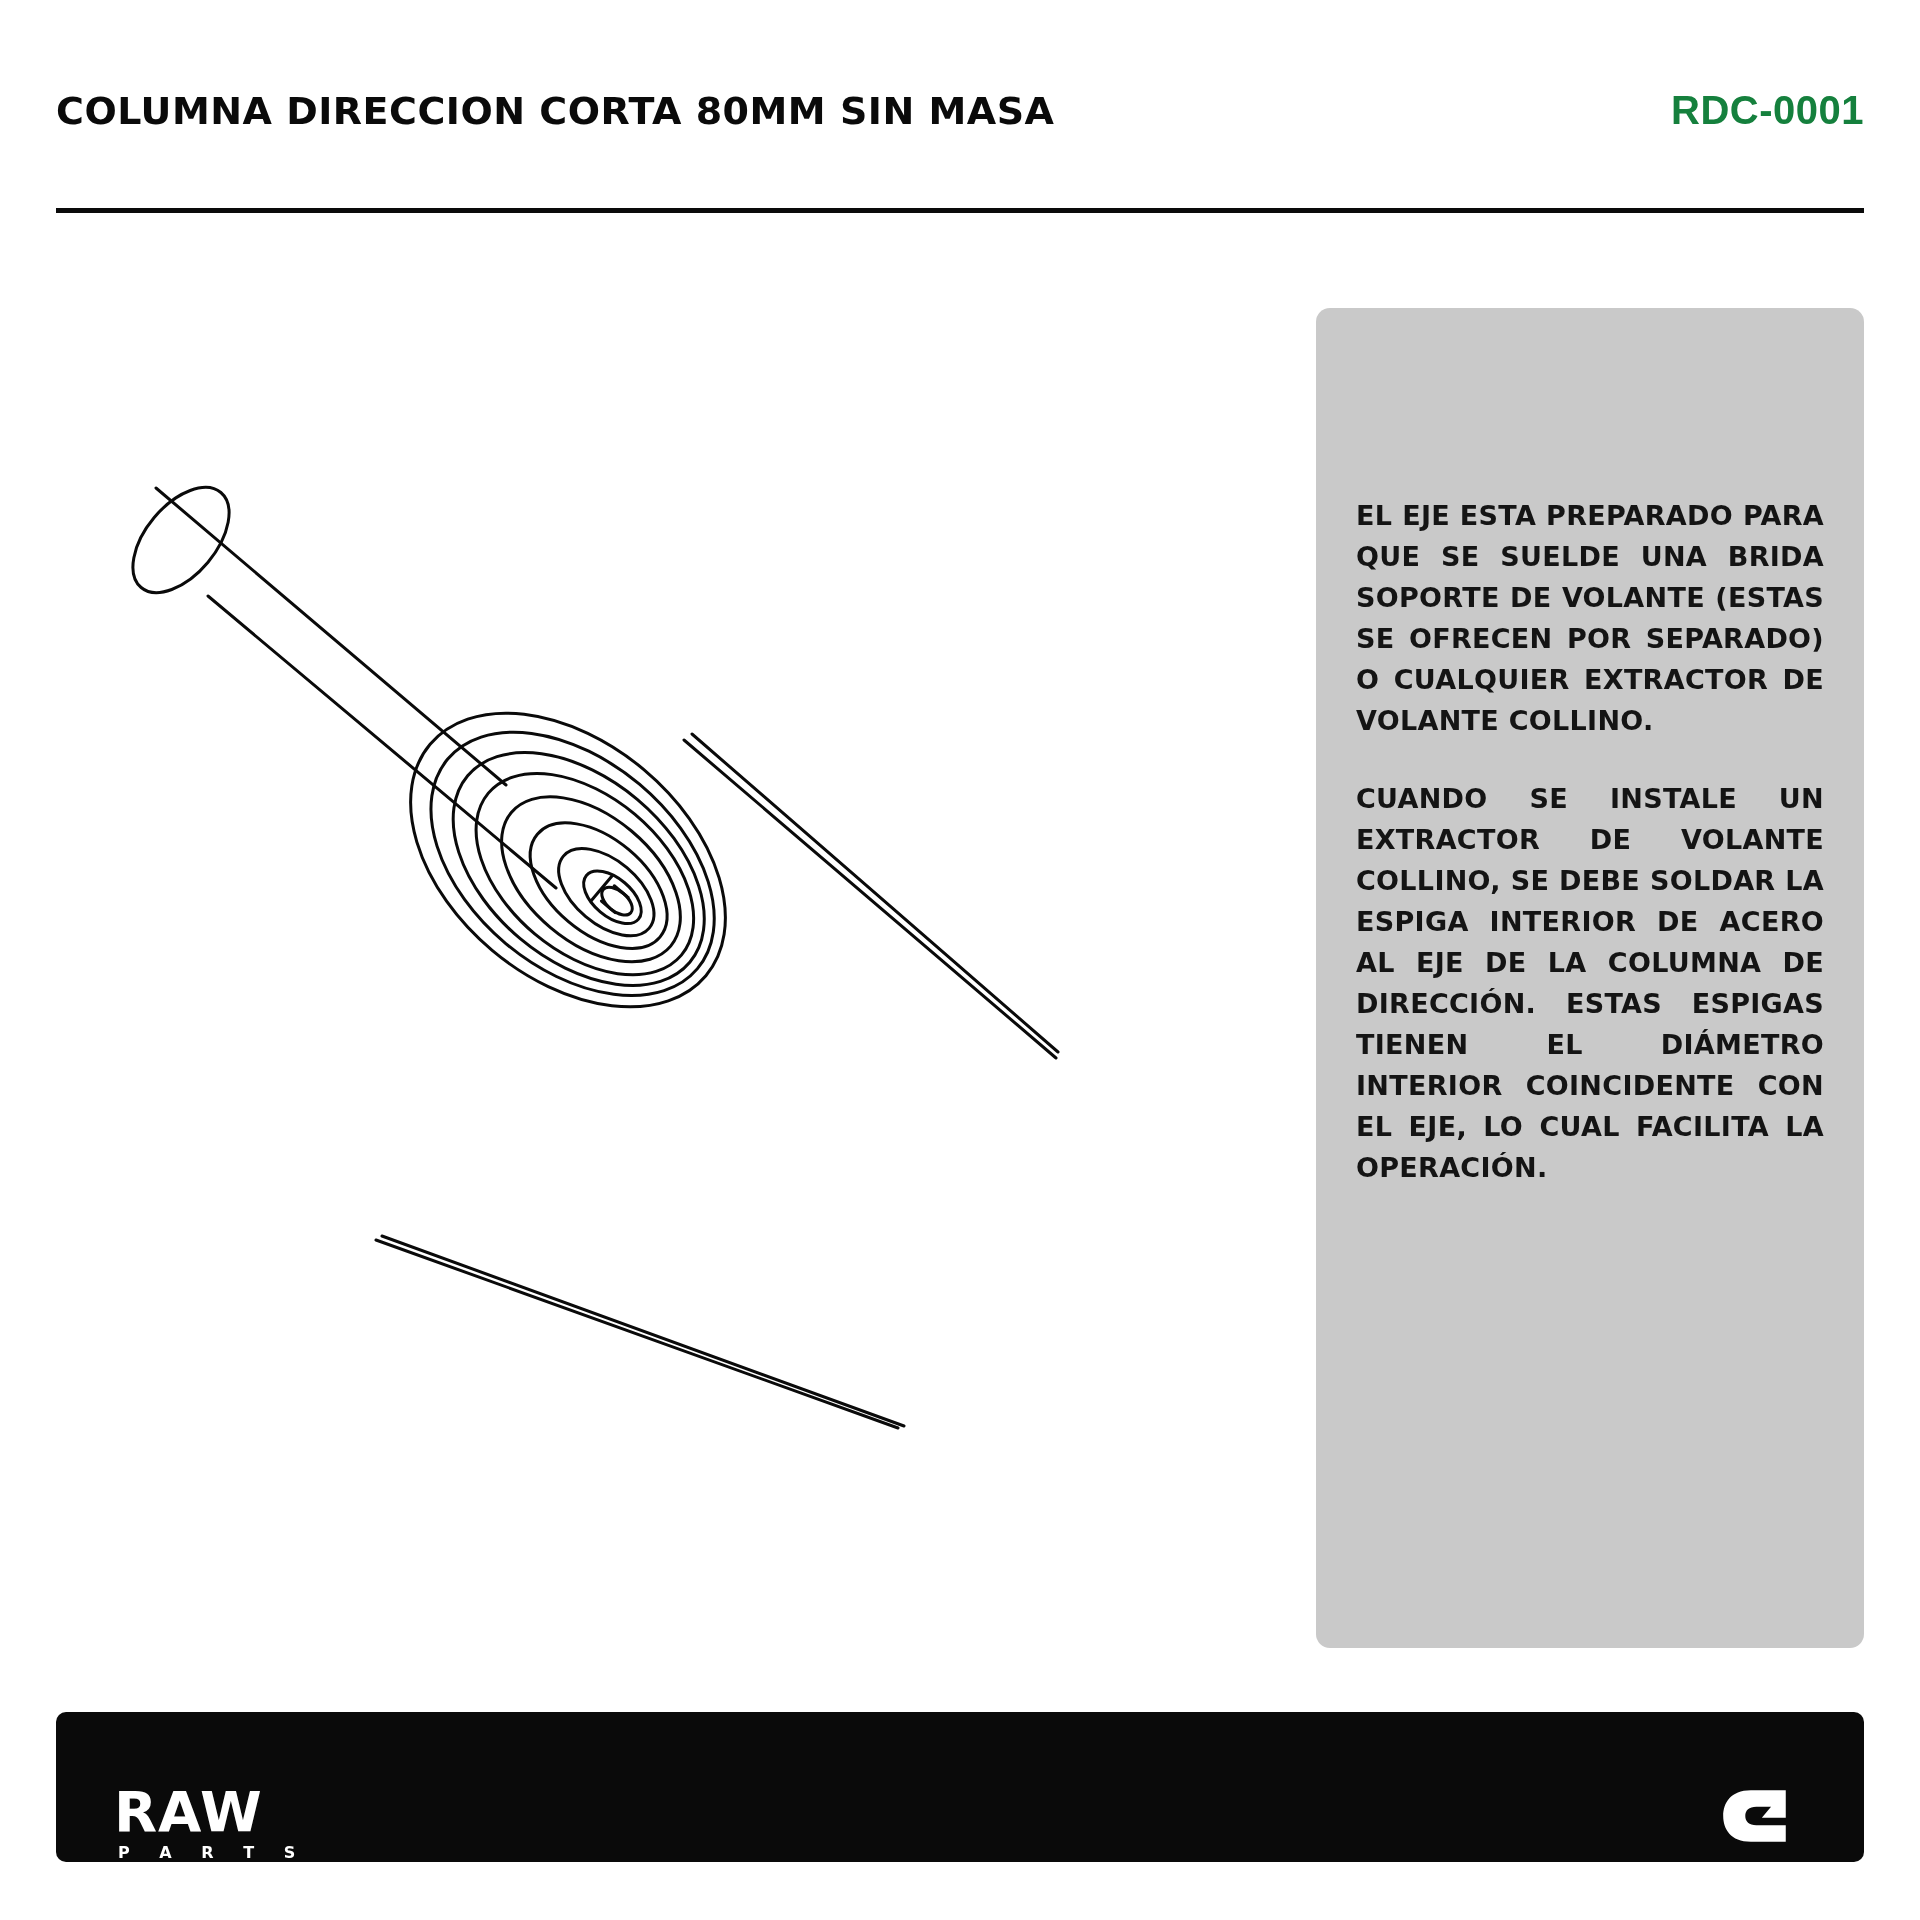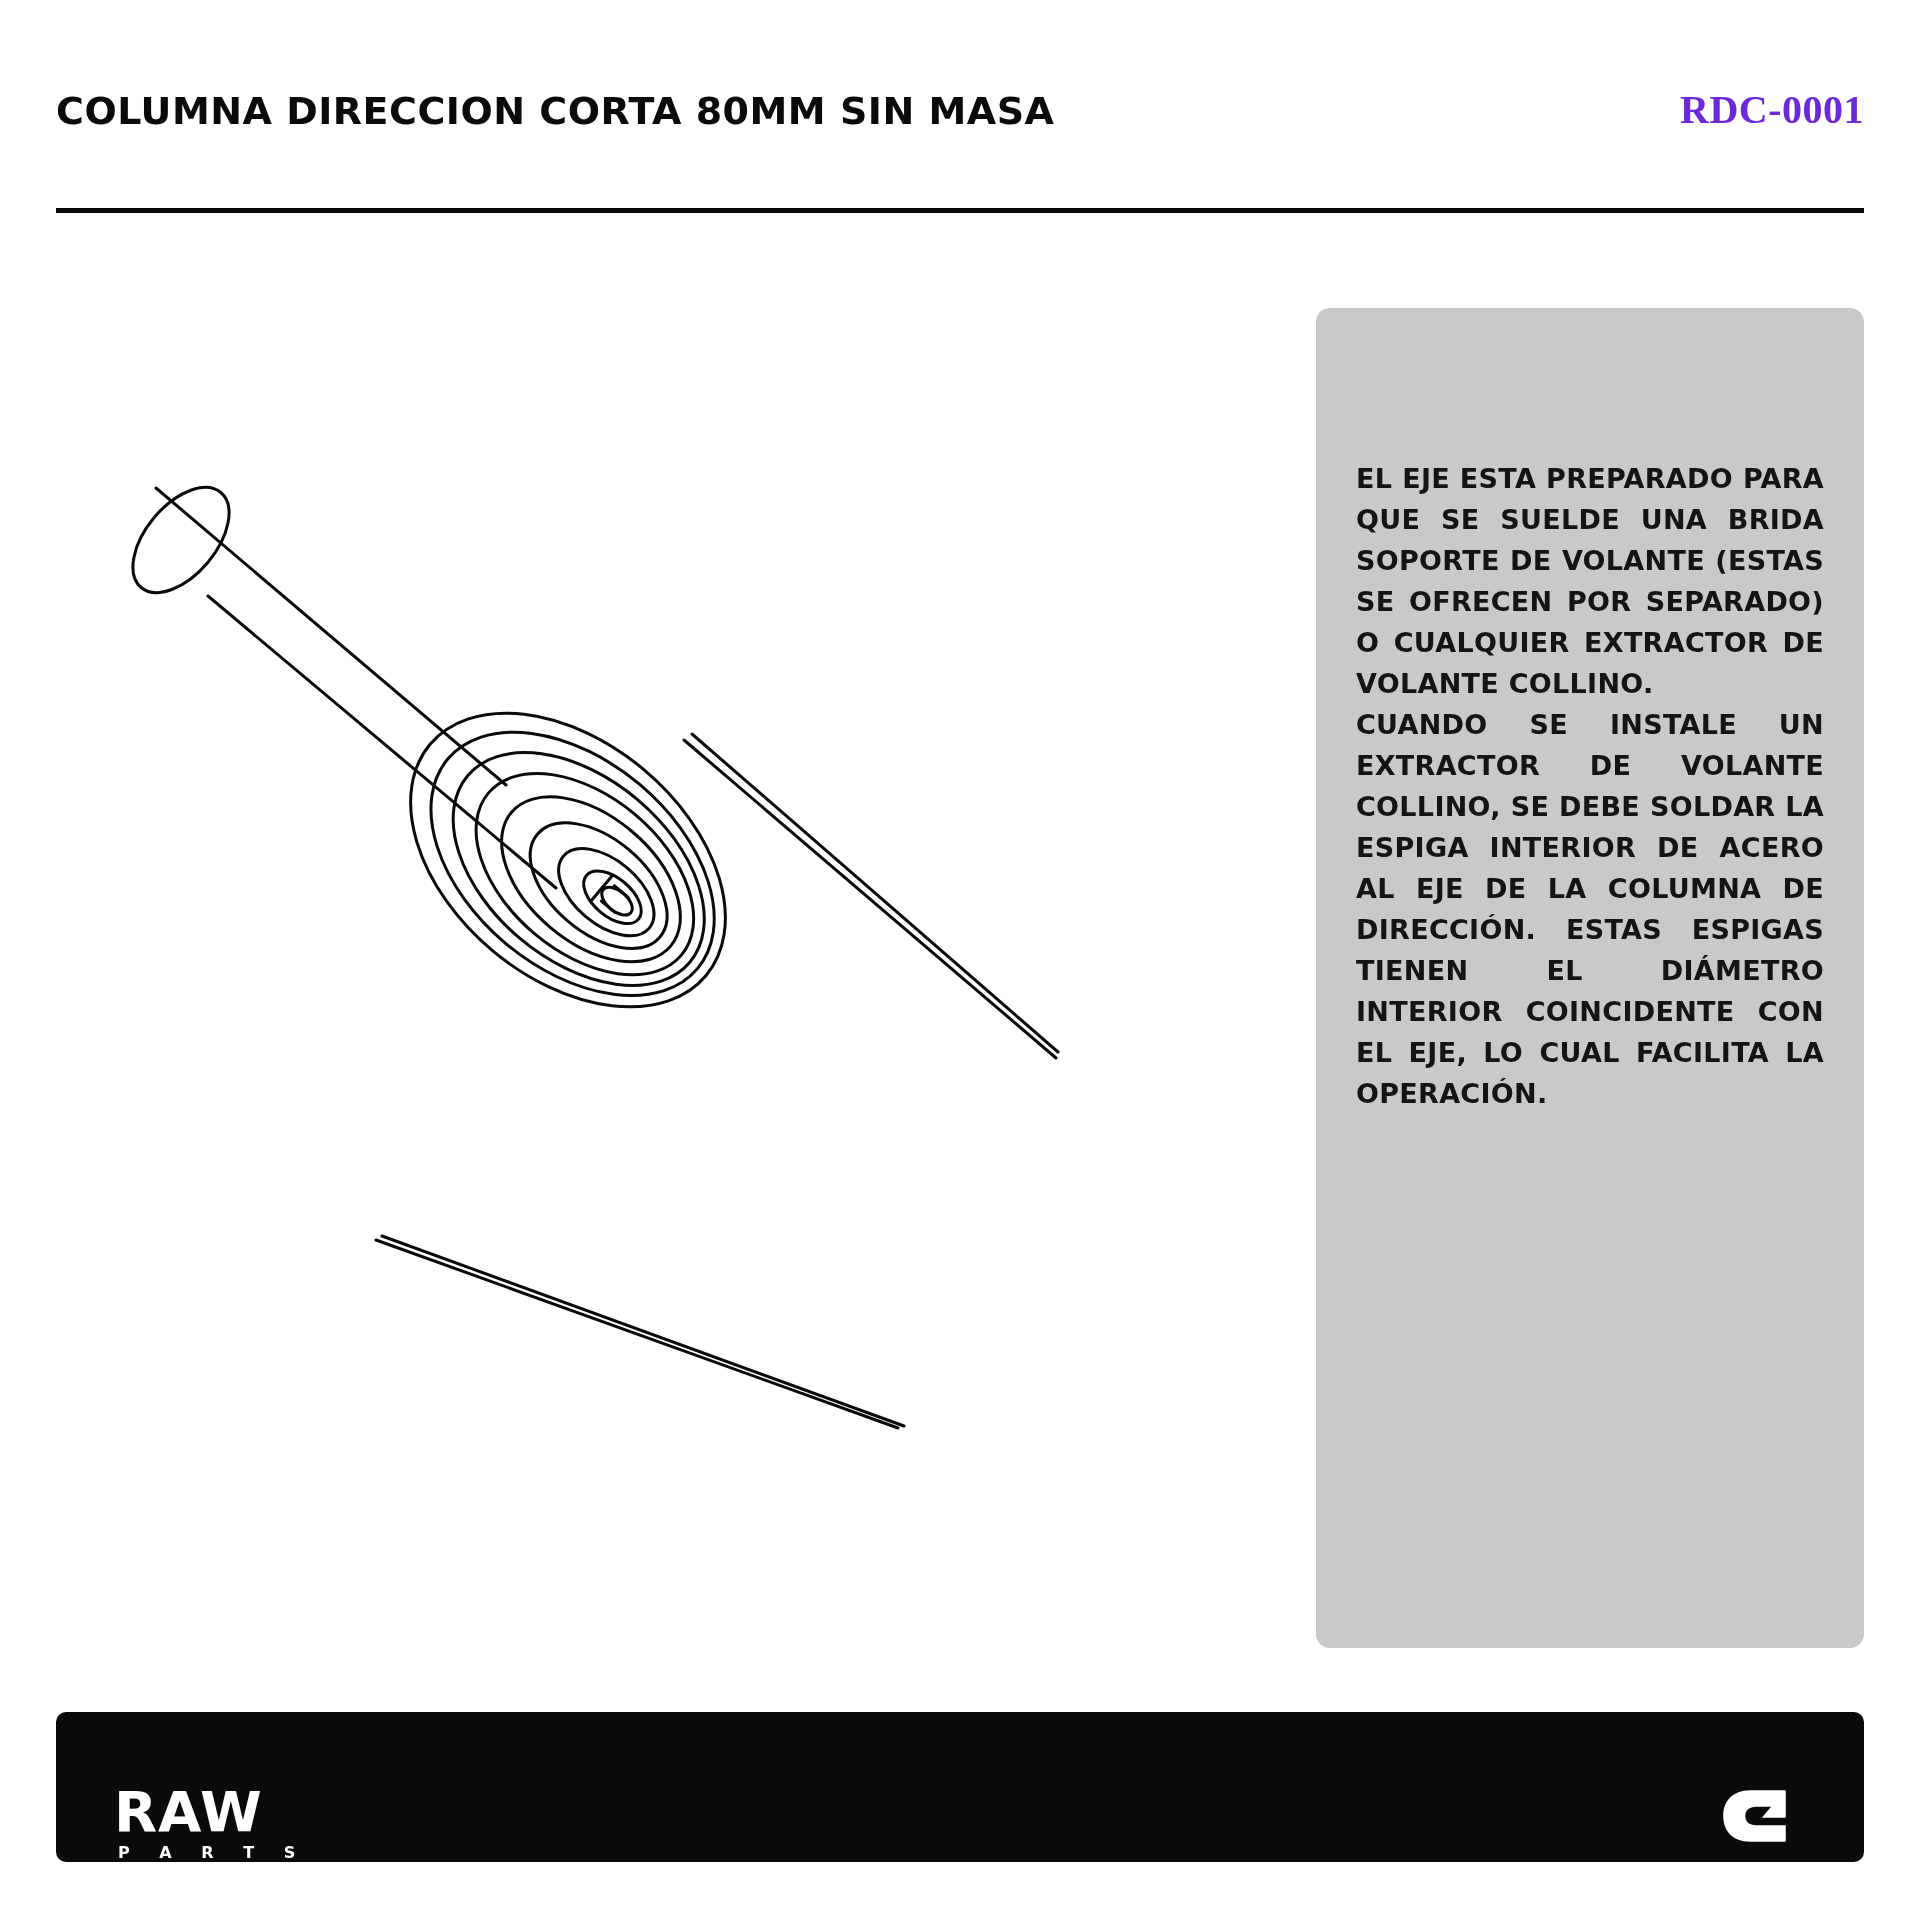--- a/index.html
+++ b/index.html
@@ -30,25 +30,25 @@
   .header-title {
     font-family: "DejaVu Sans", sans-serif;
     font-weight: bold;
     font-size: 38px;
     letter-spacing: 0.5px;
     color: #0a0a0a;
     line-height: 1;
     text-transform: uppercase;
   }
   .header-code {
-    font-family: Liberation Serif, serif;
+    font-family: Liberation Sans, sans-serif;
     font-weight: bold;
     font-size: 40px;
     letter-spacing: 0.5px;
-    color: #6d28d9;
+    color: #15803d;
     line-height: 1;
   }
   .header-rule {
     position: absolute;
     left: 56px;
     top: 208px;
     width: 1808px;
     height: 5px;
     background: #0a0a0a;
   }
@@ -93,20 +93,21 @@
   }
   .note-paragraph {
     font-family: "DejaVu Sans", sans-serif;
     font-weight: bold;
     font-size: 27px;
     line-height: 1.52;
     color: #141414;
     text-align: justify;
     text-transform: uppercase;
     letter-spacing: 0.3px;
+    margin-top: 37px;
   }
   .note-paragraph + .note-paragraph { }
 
   
   .footer {
     position: absolute;
     left: 56px;
     top: 1712px;
     width: 1808px;
     height: 150px;

